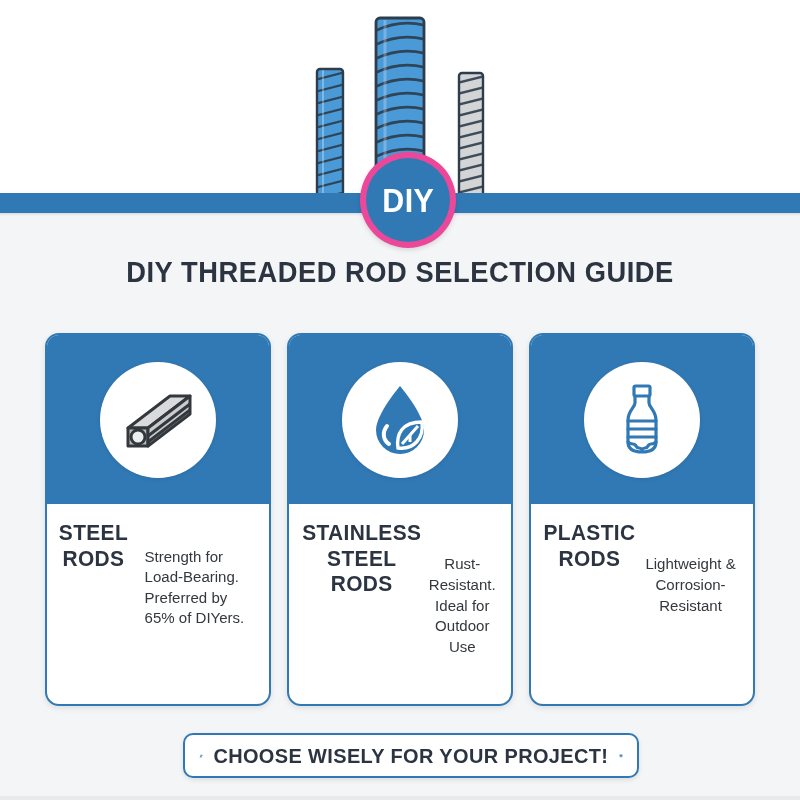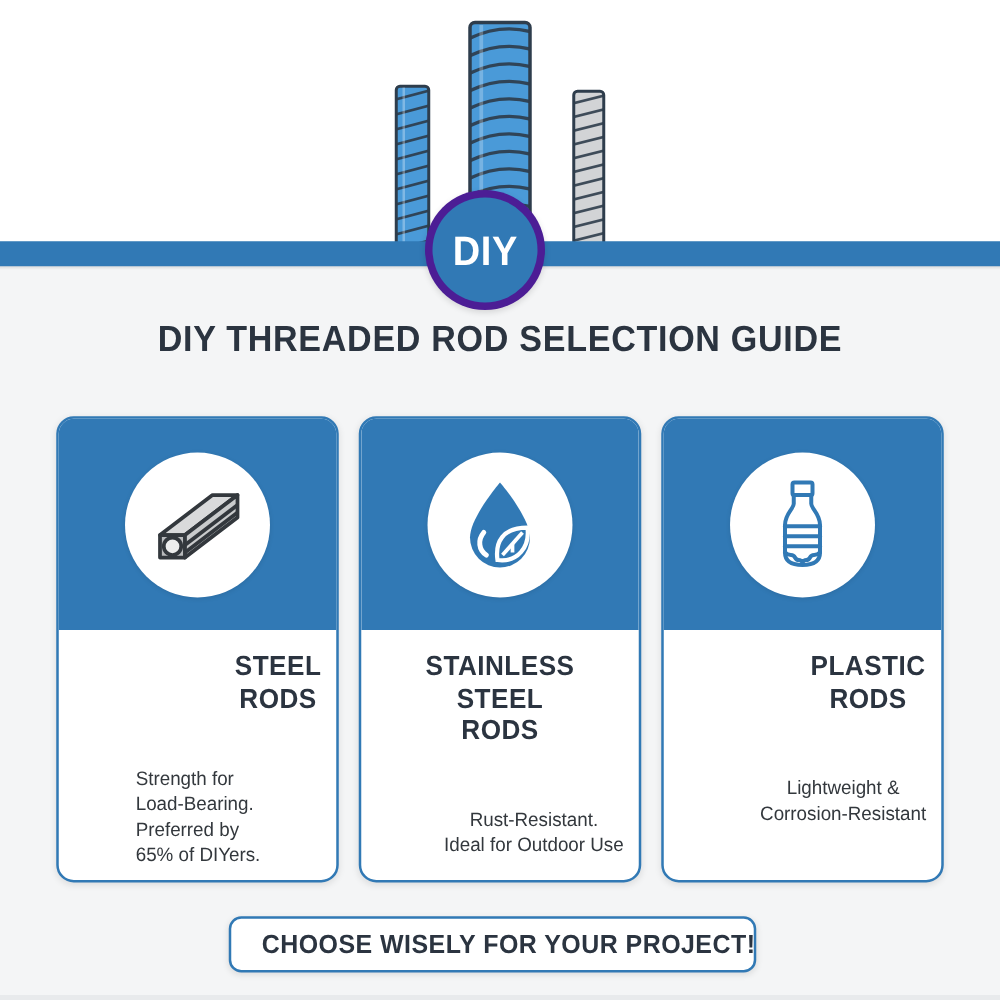--- a/index.html
+++ b/index.html
@@ -26,23 +26,23 @@
     background:#3179b5;
   }
   .band-shadow{
     position:absolute;left:0;top:213px;width:800px;height:3px;
     background:linear-gradient(to bottom, rgba(0,0,0,.10), rgba(0,0,0,0));
   }
   
   .rod{position:absolute;}
   
   .diy-badge{
-    position:absolute;left:340px;top:152px;width:96px;height:96px;
+    position:absolute;left:360px;top:152px;width:96px;height:96px;
     border-radius:50%;
-    background:#4c1d95;
+    background:#ec4899;
     display:flex;align-items:center;justify-content:center;
     box-shadow:0 2px 5px rgba(0,0,0,.13);
   }
   .diy-inner{
     width:84px;height:84px;border-radius:50%;
     background:#3179b5;
     display:flex;align-items:center;justify-content:center;
   }
   .diy-text{
     color:#ffffff;
@@ -87,23 +87,22 @@
   }
   .icon-circle{
     width:116px;height:116px;border-radius:50%;
     background:#ffffff;
     display:flex;align-items:center;justify-content:center;
     box-shadow:0 1px 4px rgba(0,0,0,.10);
   }
   .card-body{
     flex:1 1 auto;
     padding:16px 10px 10px 10px;
-    display:flex;flex-direction:column;
-    align-items:flex-end;
-    gap:12px;
+    display:flex;flex-direction:row;
+    align-items:flex-start;
   }
   .card-title{
     color:#2b3440;
     font-family:"Liberation Sans Narrow","Liberation Sans",sans-serif;
     font-weight:bold;
     font-size:22px;
     line-height:1.16;
     text-align:center;
     letter-spacing:.4px;
     transform:scaleX(.95);
@@ -126,21 +125,21 @@
     color:#33383d;
     font-family:"Liberation Sans Narrow","Liberation Sans",sans-serif;
     font-size:15.5px;line-height:1.32;text-align:left;
     transform:scaleX(.97);
     white-space:nowrap;
   }
   .c1-chart{position:relative;width:62px;height:86px;}
   .c2-desc, .c3-desc{margin-top:34px;}
   
   .footer{
-    position:absolute;left:183px;top:733px;width:422px;height:45px;
+    position:absolute;left:183px;top:733px;width:456px;height:45px;
     border:2px solid #3179b5;
     border-radius:10px;
     background:#ffffff;
     box-shadow:0 2px 5px rgba(0,0,0,.10);
     display:flex;align-items:center;justify-content:space-between;
     padding:12px 14px;
     box-sizing:border-box;
   }
   .footer-text{
     color:#2b3440;

